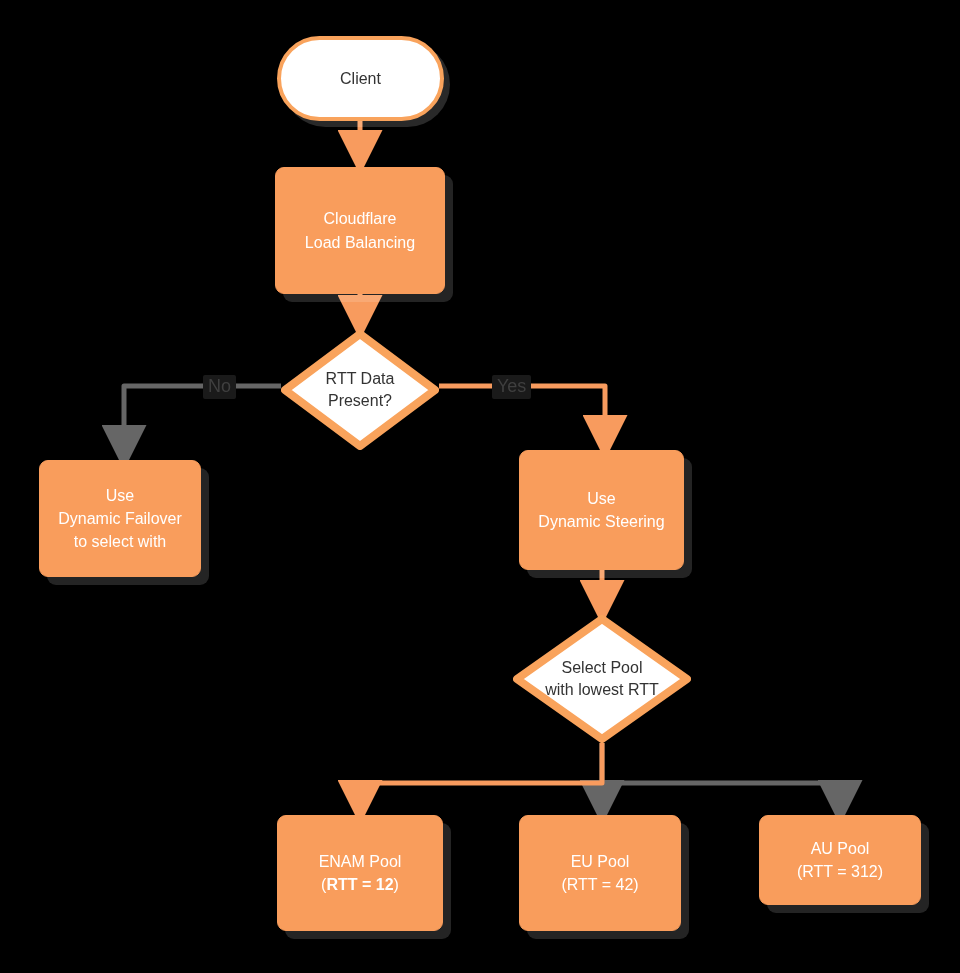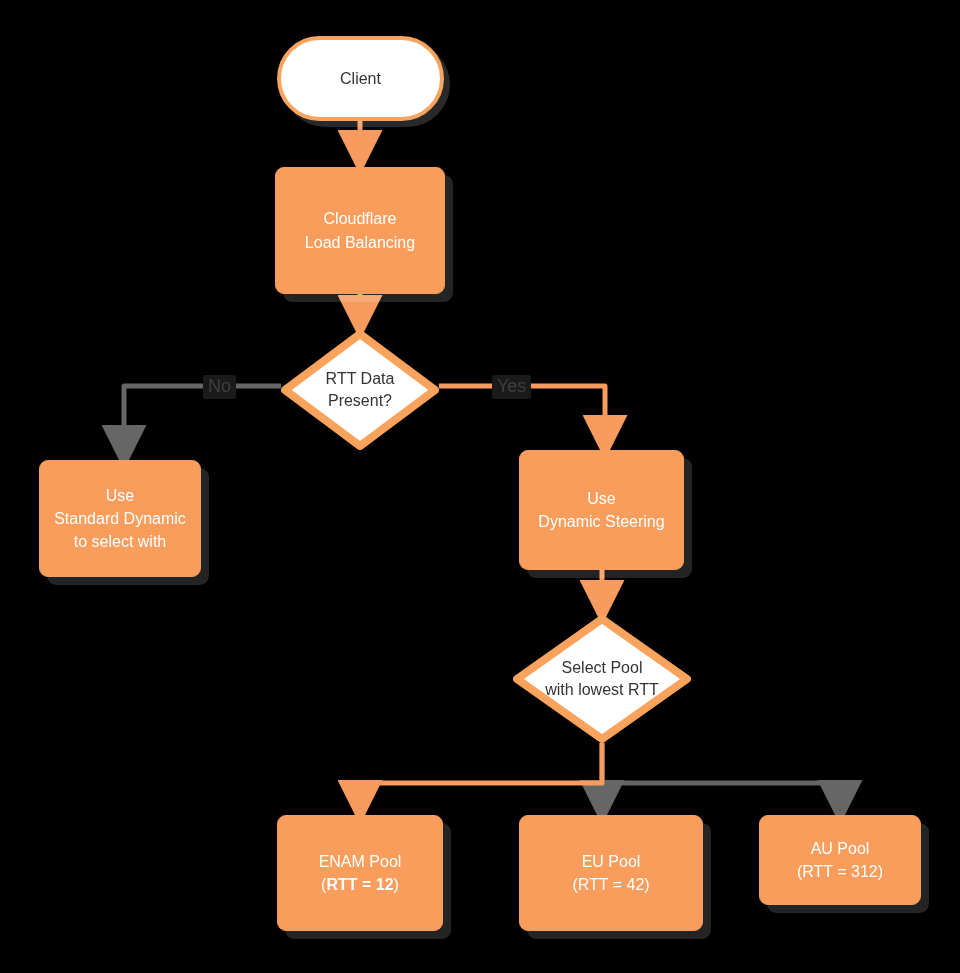--- a/index.html
+++ b/index.html
@@ -148,21 +148,21 @@
     </svg>
     <div class="node-text">
       <div>RTT Data</div>
       <div>Present?</div>
     </div>
   </div>
 
   <div class="node node-process" style="left:39px; top:460px; width:162px; height:117px;">
     <div class="node-text">
       <div>Use</div>
-      <div>Standard Dynamic</div>
+      <div>Dynamic Failover</div>
       <div>to select with</div>
     </div>
   </div>
 
   <div class="node node-process" style="left:519px; top:450px; width:165px; height:120px;">
     <div class="node-text">
       <div>Use</div>
       <div>Dynamic Steering</div>
     </div>
   </div>
@@ -177,21 +177,21 @@
     </div>
   </div>
 
   <div class="node node-process" style="left:277px; top:815px; width:166px; height:116px;">
     <div class="node-text">
       <div>ENAM Pool</div>
       <div>(<span class="strong">RTT = 12</span>)</div>
     </div>
   </div>
 
-  <div class="node node-process" style="left:519px; top:815px; width:184px; height:116px;">
+  <div class="node node-process" style="left:519px; top:815px; width:162px; height:116px;">
     <div class="node-text">
       <div>EU Pool</div>
       <div>(RTT = 42)</div>
     </div>
   </div>
 
   <div class="node node-process" style="left:759px; top:815px; width:162px; height:90px;">
     <div class="node-text">
       <div>AU Pool</div>
       <div>(RTT = 312)</div>

